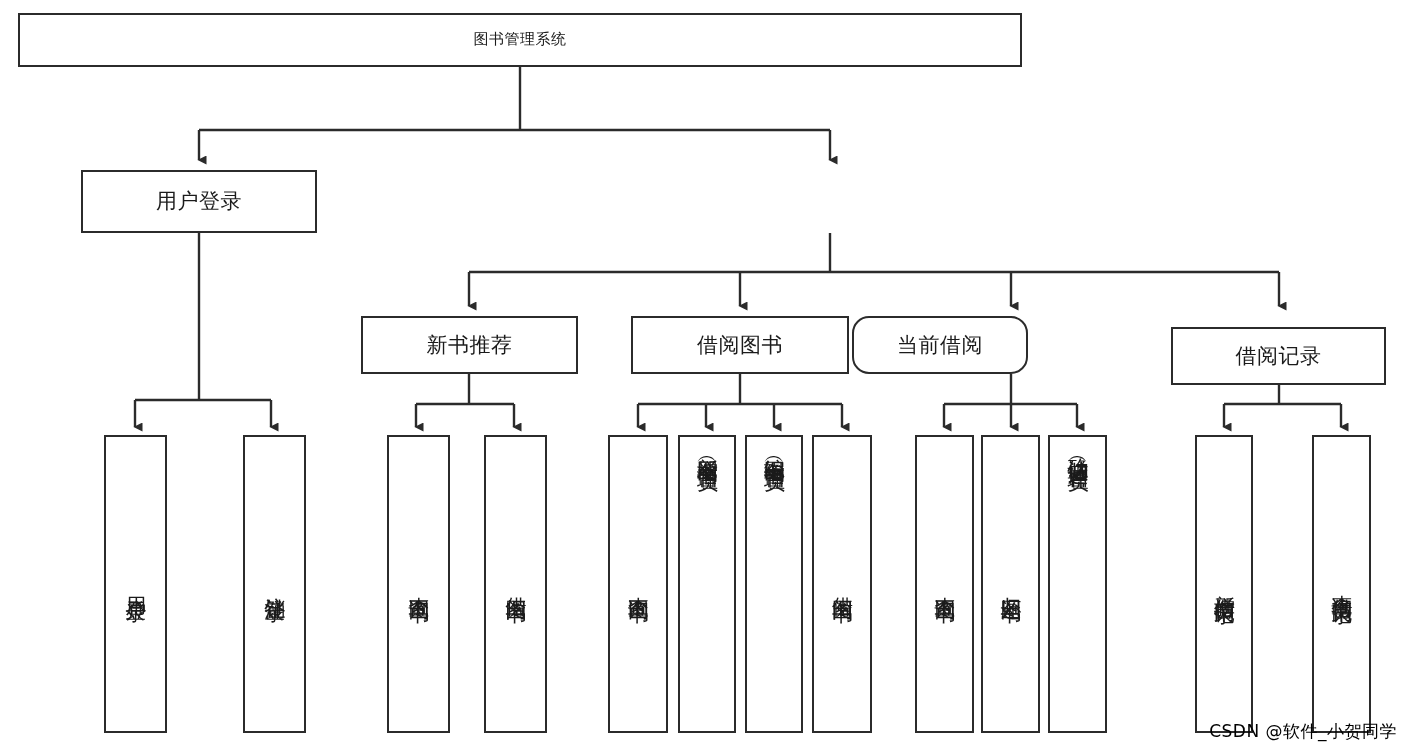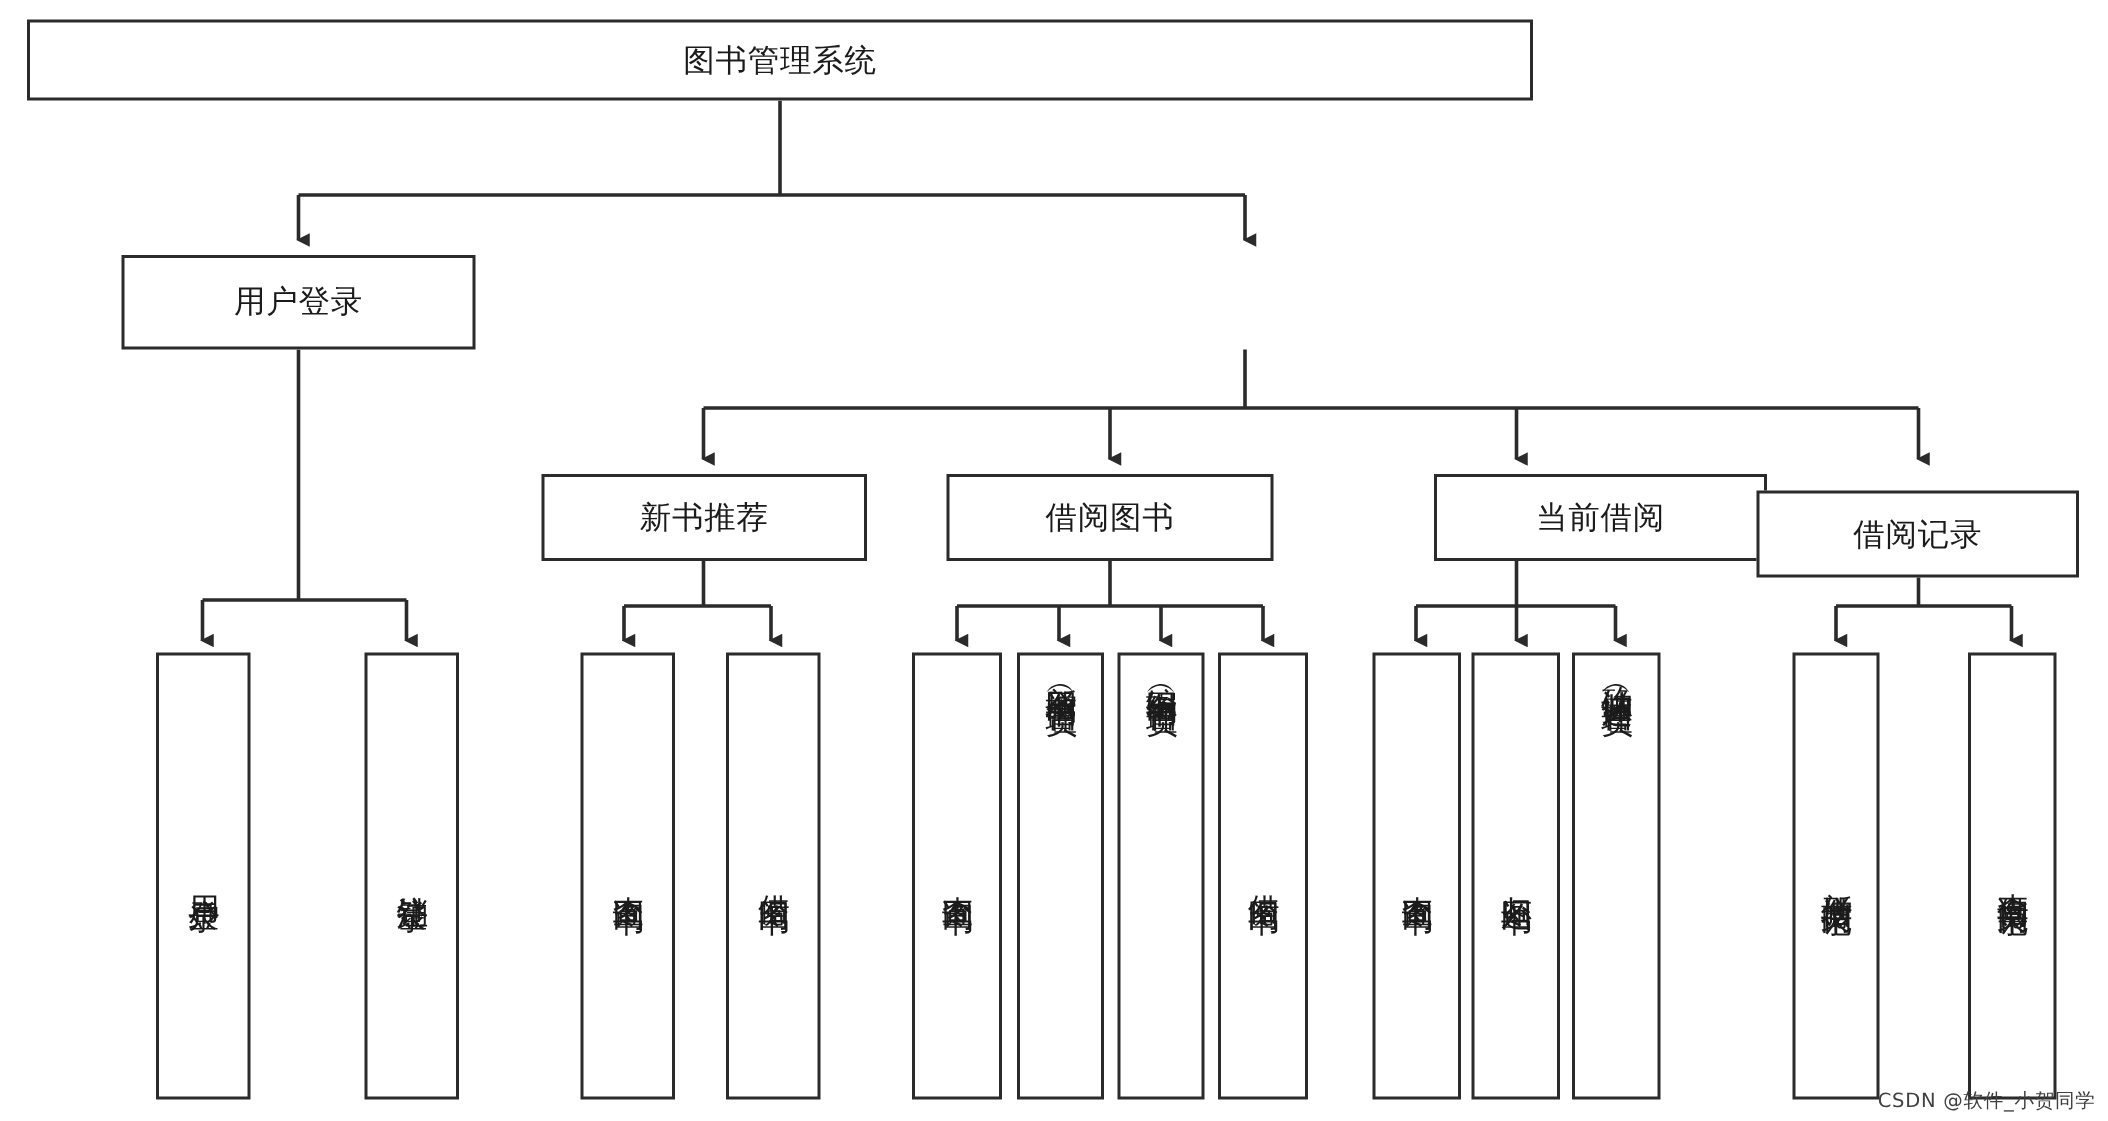--- a/index.html
+++ b/index.html
@@ -36,21 +36,21 @@
     justify-content: center;
     color: #1b1b1b;
     line-height: 1.18;
     text-align: center;
     letter-spacing: 0.5px;
   }
   .node.horiz {
     font-size: 21px;
   }
   .node.root {
-    font-size: 21px;
+    font-size: 15px;
   }
   .node.vert {
     writing-mode: vertical-rl;
     text-orientation: upright;
     font-size: 21px;
     line-height: 1.0;
     letter-spacing: 2px;
     padding: 4px 0;
     align-items: center;
     justify-content: center;
@@ -60,22 +60,22 @@
   }
   .vtext {
     writing-mode: vertical-rl;
     text-orientation: upright;
     white-space: nowrap;
   }
   #watermark {
     position: absolute;
     right: 8px;
     bottom: 4px;
-    font-size: 13px;
-    color: #404040;
+    font-size: 17px;
+    color: #000000;
     letter-spacing: 0.5px;
     white-space: nowrap;
     font-family: "DejaVu Sans", "Liberation Sans", sans-serif;
   }
 </style>
 </head>
 <body>
 
 <div id="canvas">
 
@@ -142,21 +142,21 @@
 
 
   <div class="node horiz" style="left:361px; top:316px; width:217px; height:58px;">
     <span>新书推荐</span>
   </div>
 
   <div class="node horiz" style="left:631px; top:316px; width:218px; height:58px;">
     <span>借阅图书</span>
   </div>
 
-  <div class="node horiz" style="left:956px; top:316px; width:222px; height:58px;">
+  <div class="node horiz" style="left:852px; top:316px; width:176px; height:58px;border-radius:17px;">
     <span>当前借阅</span>
   </div>
 
   <div class="node horiz" style="left:1171px; top:316px; width:215px; height:58px;margin-top:11px;">
     <span>借阅记录</span>
   </div>
 
   <div class="node vert" style="left:104px; top:435px; width:63px; height:298px;">
     <span class="vtext">用户登录</span>
   </div>

